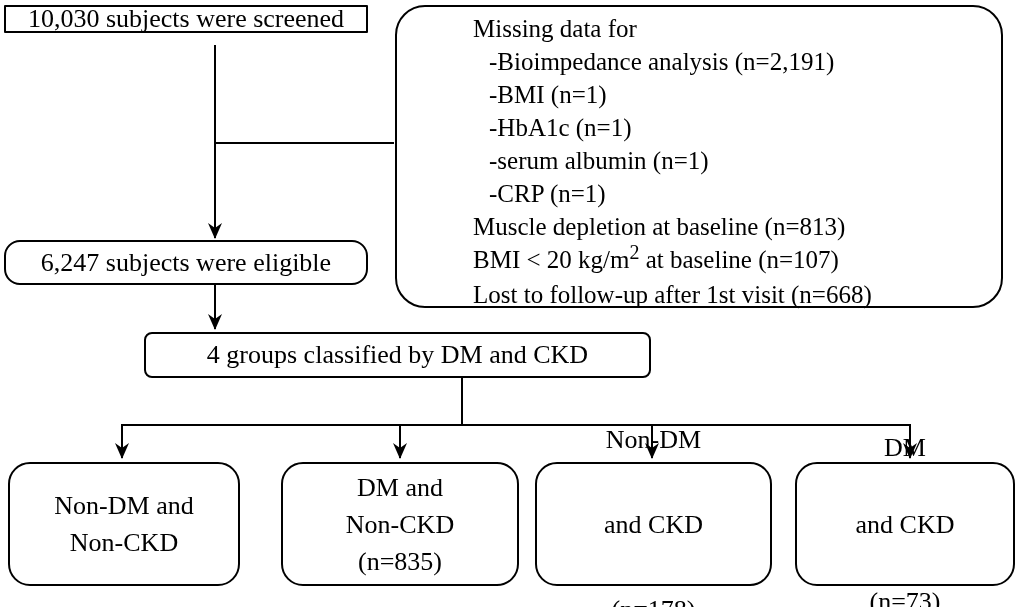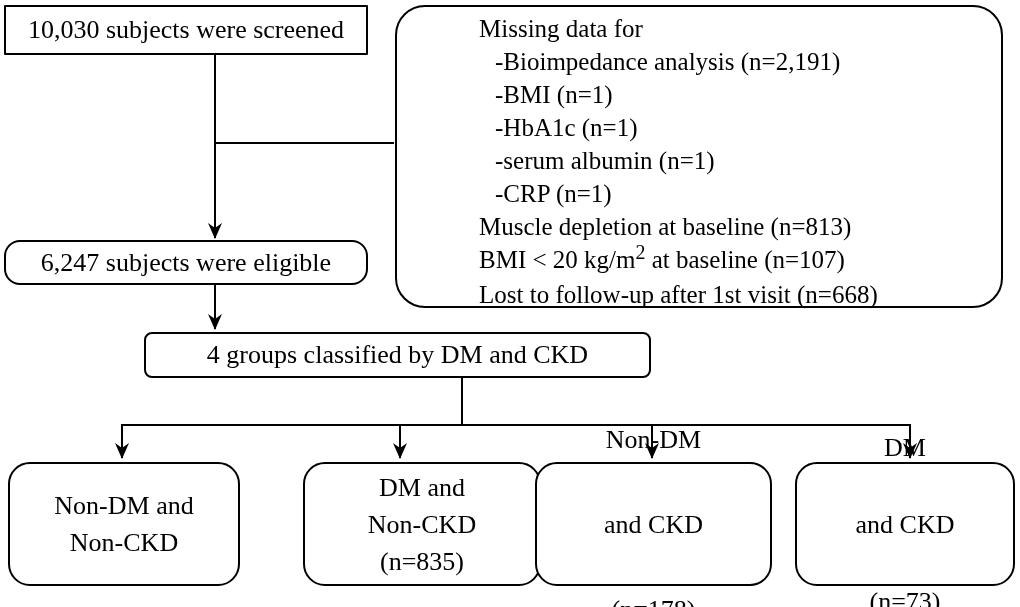--- a/index.html
+++ b/index.html
@@ -22,32 +22,32 @@
     background: #ffffff;
     box-sizing: border-box;
   }
   .center-text {
     display: flex;
     align-items: center;
     justify-content: center;
     text-align: center;
   }
   #box-screened {
-    left: 4px; top: 5px; width: 364px; height: 50px;
+    left: 4px; top: 5px; width: 364px; height: 28px;
     border-radius: 1px;
     font-size: 26px;
   }
   #box-exclusion {
     left: 395px; top: 5px; width: 608px; height: 303px;
     border-radius: 30px;
     font-size: 25px;
     padding: 5px 10px 0 76px;
     line-height: 33px;
   }
-  #box-exclusion .excl-line { white-space: nowrap; margin-left: 6px; }
+  #box-exclusion .excl-line { white-space: nowrap; }
   #box-exclusion .indent { padding-left: 16px; font-family: Liberation Serif, serif; }
   .sup {
     font-size: 20px;
     position: relative;
     top: -9px;
   }
   #box-eligible {
     left: 4px; top: 240px; width: 364px; height: 45px;
     border-radius: 16px;
     font-size: 26px;
@@ -58,21 +58,21 @@
     font-size: 26px;
   }
   .outcome {
     top: 462px; height: 124px;
     border-radius: 22px;
     font-size: 26px;
     line-height: 37px;
     flex-direction: column;
   }
   #box-outcome-0 { left: 8px;   width: 232px; }
-  #box-outcome-1 { left: 281px; width: 238px; margin-left: 22px; }
+  #box-outcome-1 { left: 281px; width: 238px; }
   #box-outcome-2 { left: 535px; width: 237px; gap: 48px; }
   #box-outcome-3 { left: 795px; width: 220px; gap: 40px; }
   #connectors {
     position: absolute;
     left: 0; top: 0;
     width: 1020px;
     height: 607px;
     pointer-events: none;
   }
   #connectors line {

